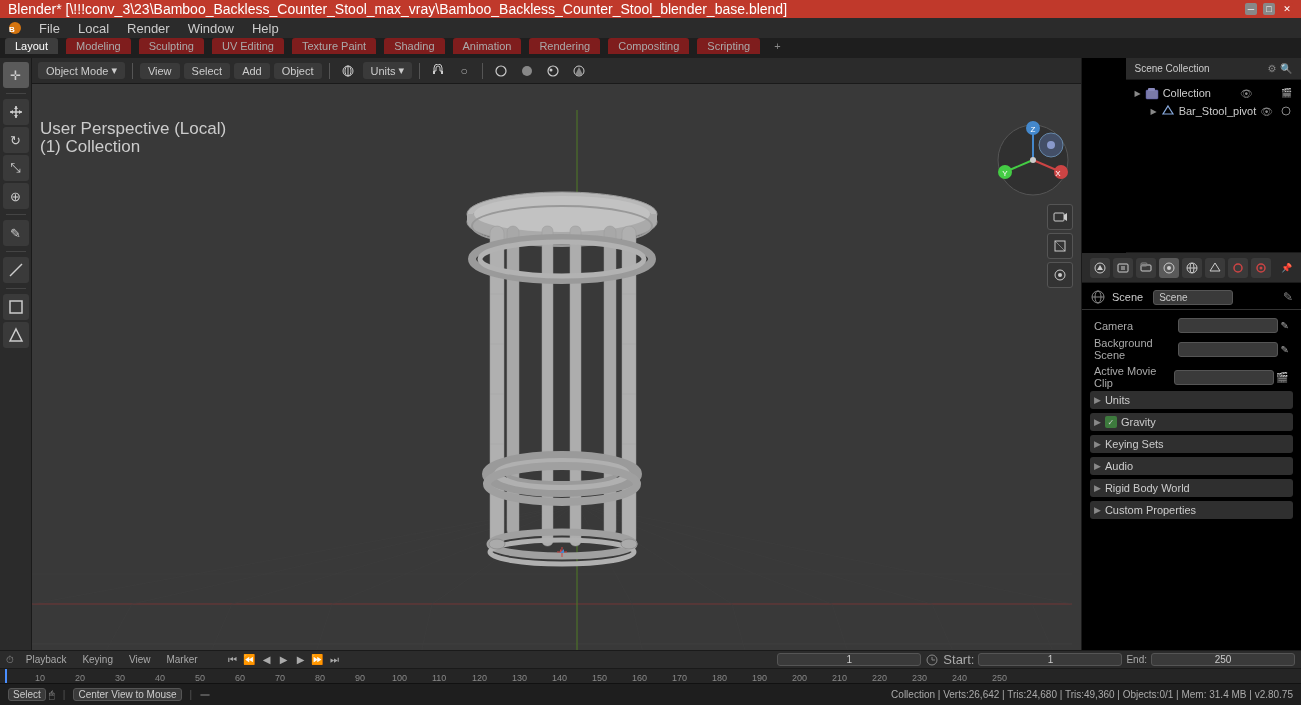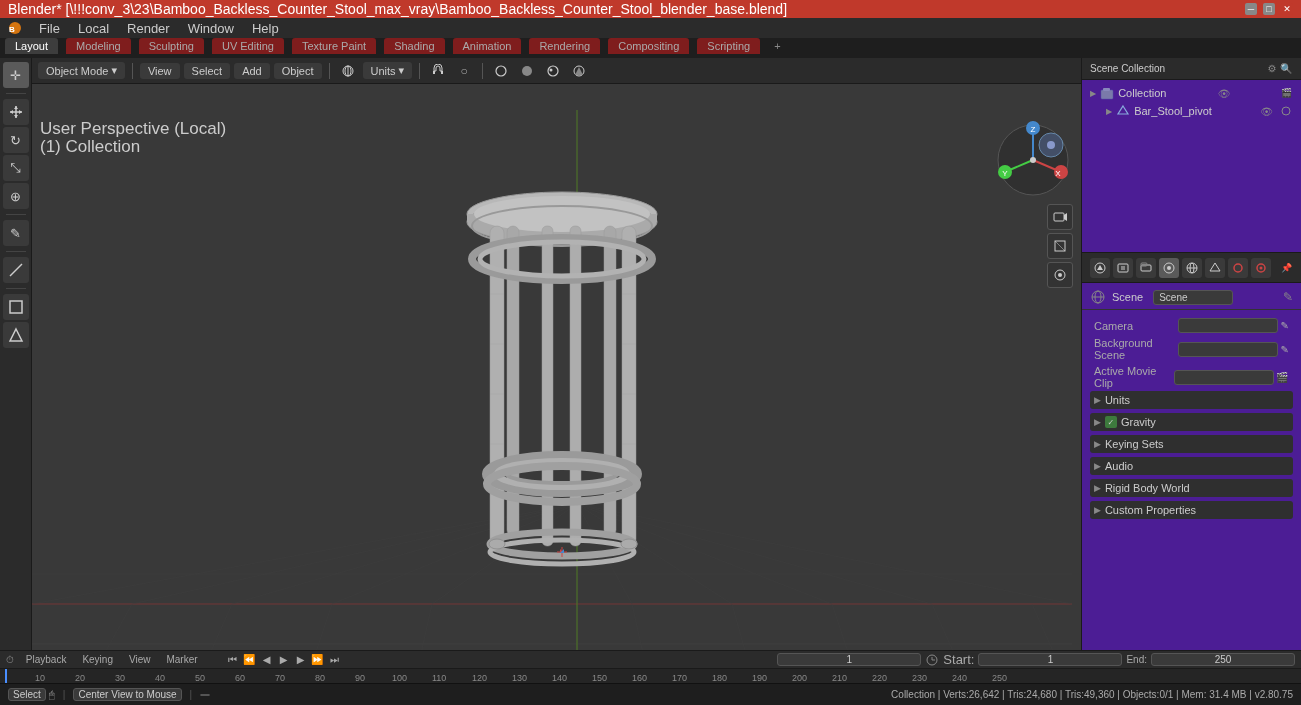--- a/index.html
+++ b/index.html
@@ -135,29 +135,30 @@
     .toolbar-separator {
       width: 20px;
       height: 1px;
       background: #444;
       margin: 3px 0;
     }
 
     
     #right-panel {
       width: 220px;
-      background: #4c1d95;
+      background: #000000;
       position: absolute;
       top: 58px;
       right: 0;
       bottom: 55px;
       z-index: 50;
       border-left: 1px solid #1a1a1a;
       display: flex;
       flex-direction: column;
+      align-items: flex-end;
     }
 
     
     #outliner {
       height: 195px;
       border-bottom: 1px solid #1a1a1a;
       overflow: hidden;
     }
     #outliner-header {
       height: 22px;

